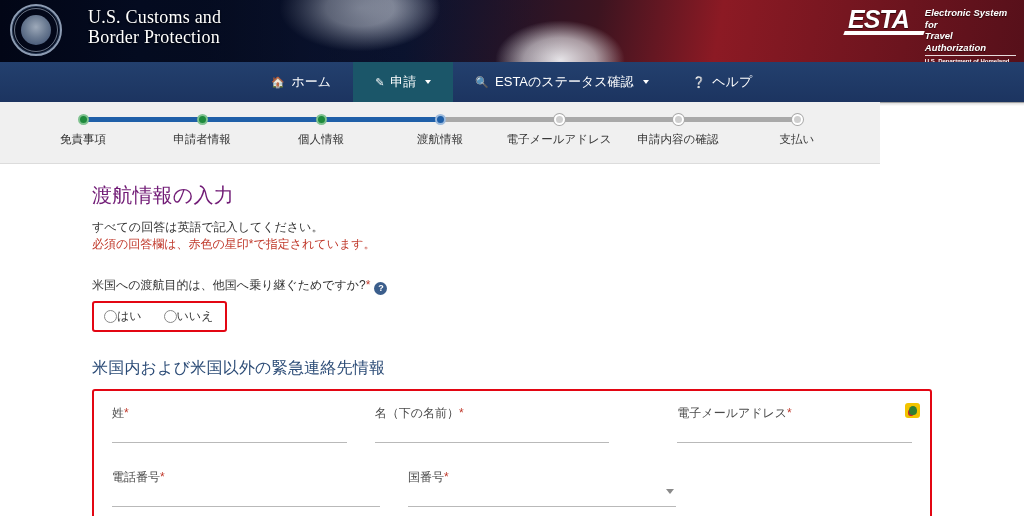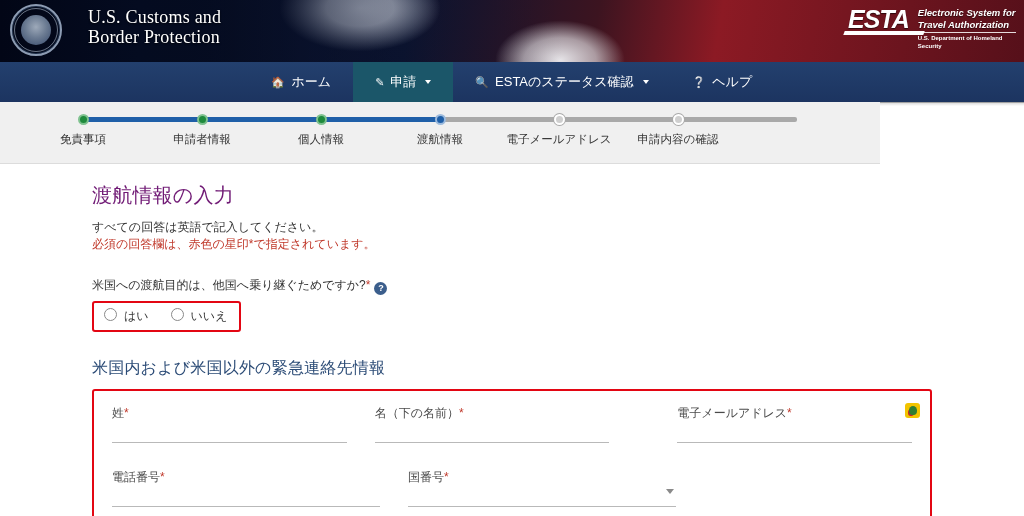--- a/index.html
+++ b/index.html
@@ -61,21 +61,21 @@
     letter-spacing: .2px;
     text-shadow: 0 1px 2px rgba(0,0,0,.8);
     margin-left: 20px;
   }
   .cbp-text .l2 { display: block; }
 
   
   .esta-logo {
     position: absolute; right: 8px; top: 4px;
     width: 168px; height: 52px;
-    display: flex; align-items: flex-start; gap: 9px;
+    display: flex; align-items: flex-start; gap: 16px;
   }
   .esta-word {
     position: relative;
     font-family: "Liberation Sans", sans-serif;
     font-style: italic; font-weight: bold;
     font-size: 25px; color: #ffffff;
     letter-spacing: -1px;
     line-height: 26px;
     padding-top: 2px;
     text-shadow: 0 1px 1px rgba(0,0,0,.6);
@@ -217,21 +217,21 @@
     vertical-align: -2px; margin-left: 4px;
     font-weight: bold; cursor: pointer;
   }
   .radio-row {
     display: inline-flex; align-items: center; gap: 22px;
     margin-top: 6px;
     padding: 5px 12px 5px 10px;
     border: 2px solid #e30613;
     border-radius: 3px;
   }
-  .radio-opt { display: inline-flex; align-items: flex-start; gap: 7px; cursor: pointer; }
+  .radio-opt { display: inline-flex; align-items: center; cursor: pointer; }
   .radio-circle {
     width: 13px; height: 13px; border-radius: 50%;
     border: 1.5px solid #8a8a8a; background: #fff;
     display: inline-block;
   }
   .radio-label { font-size: 12px; color: #333333; }
 
   
   h2.section-title {
     margin: 26px 0 0 0;
@@ -364,20 +364,24 @@
       <div class="dot"></div>
       <div class="step-label">渡航情報</div>
     </div>
     <div class="step" style="left:476px">
       <div class="dot"></div>
       <div class="step-label">電子メールアドレス</div>
     </div>
     <div class="step" style="left:595px">
       <div class="dot"></div>
       <div class="step-label">申請内容の確認</div>
+    </div>
+    <div class="step" style="left:714px">
+      <div class="dot"></div>
+      <div class="step-label">支払い</div>
     </div>
   </div>
 </div>
 
 <div class="content">
   <div class="inner">
 
     <h1 class="page-title">渡航情報の入力</h1>
 
     <div class="instr">

